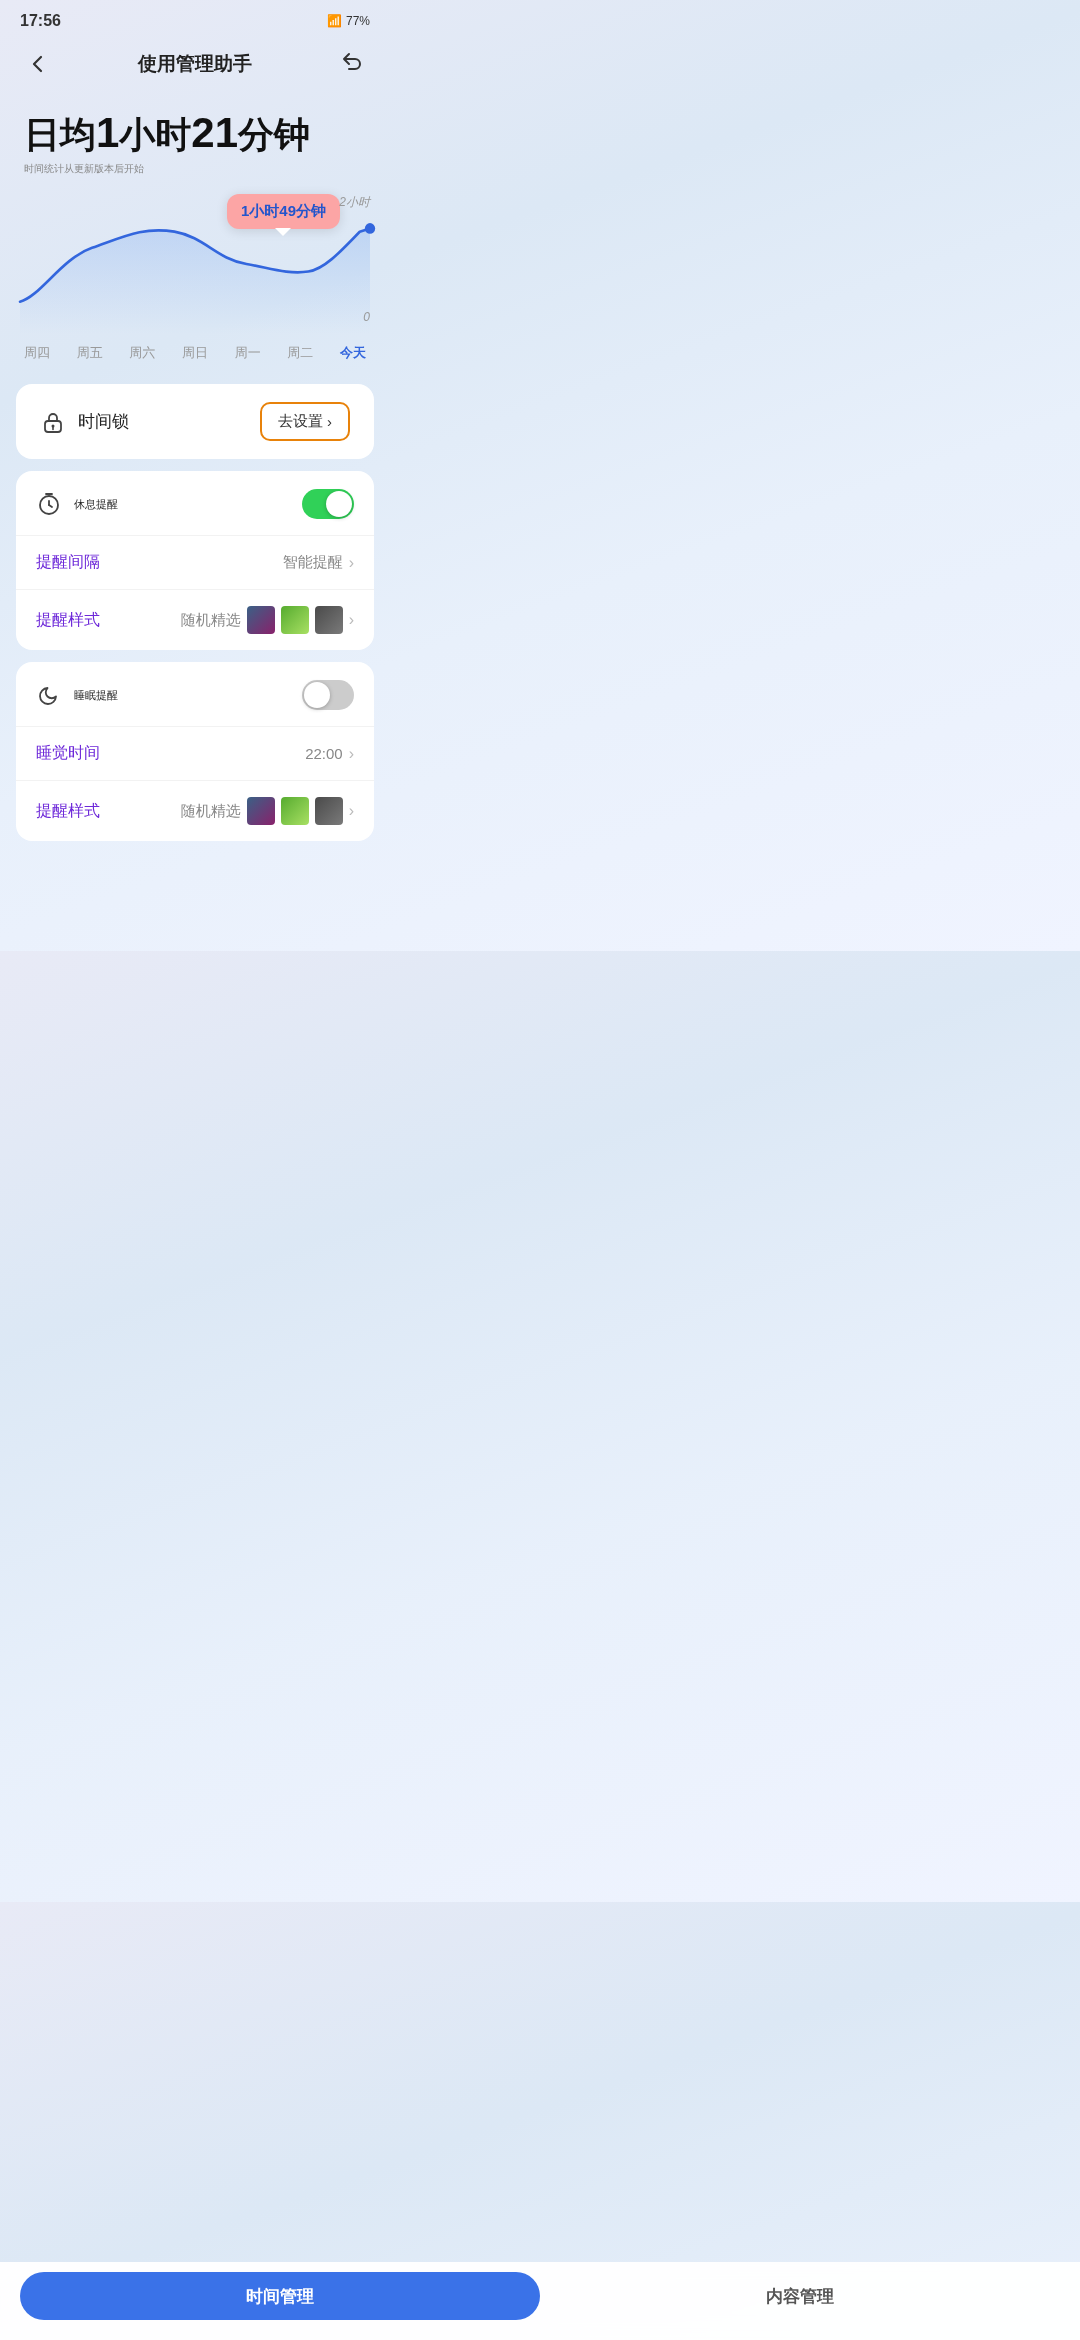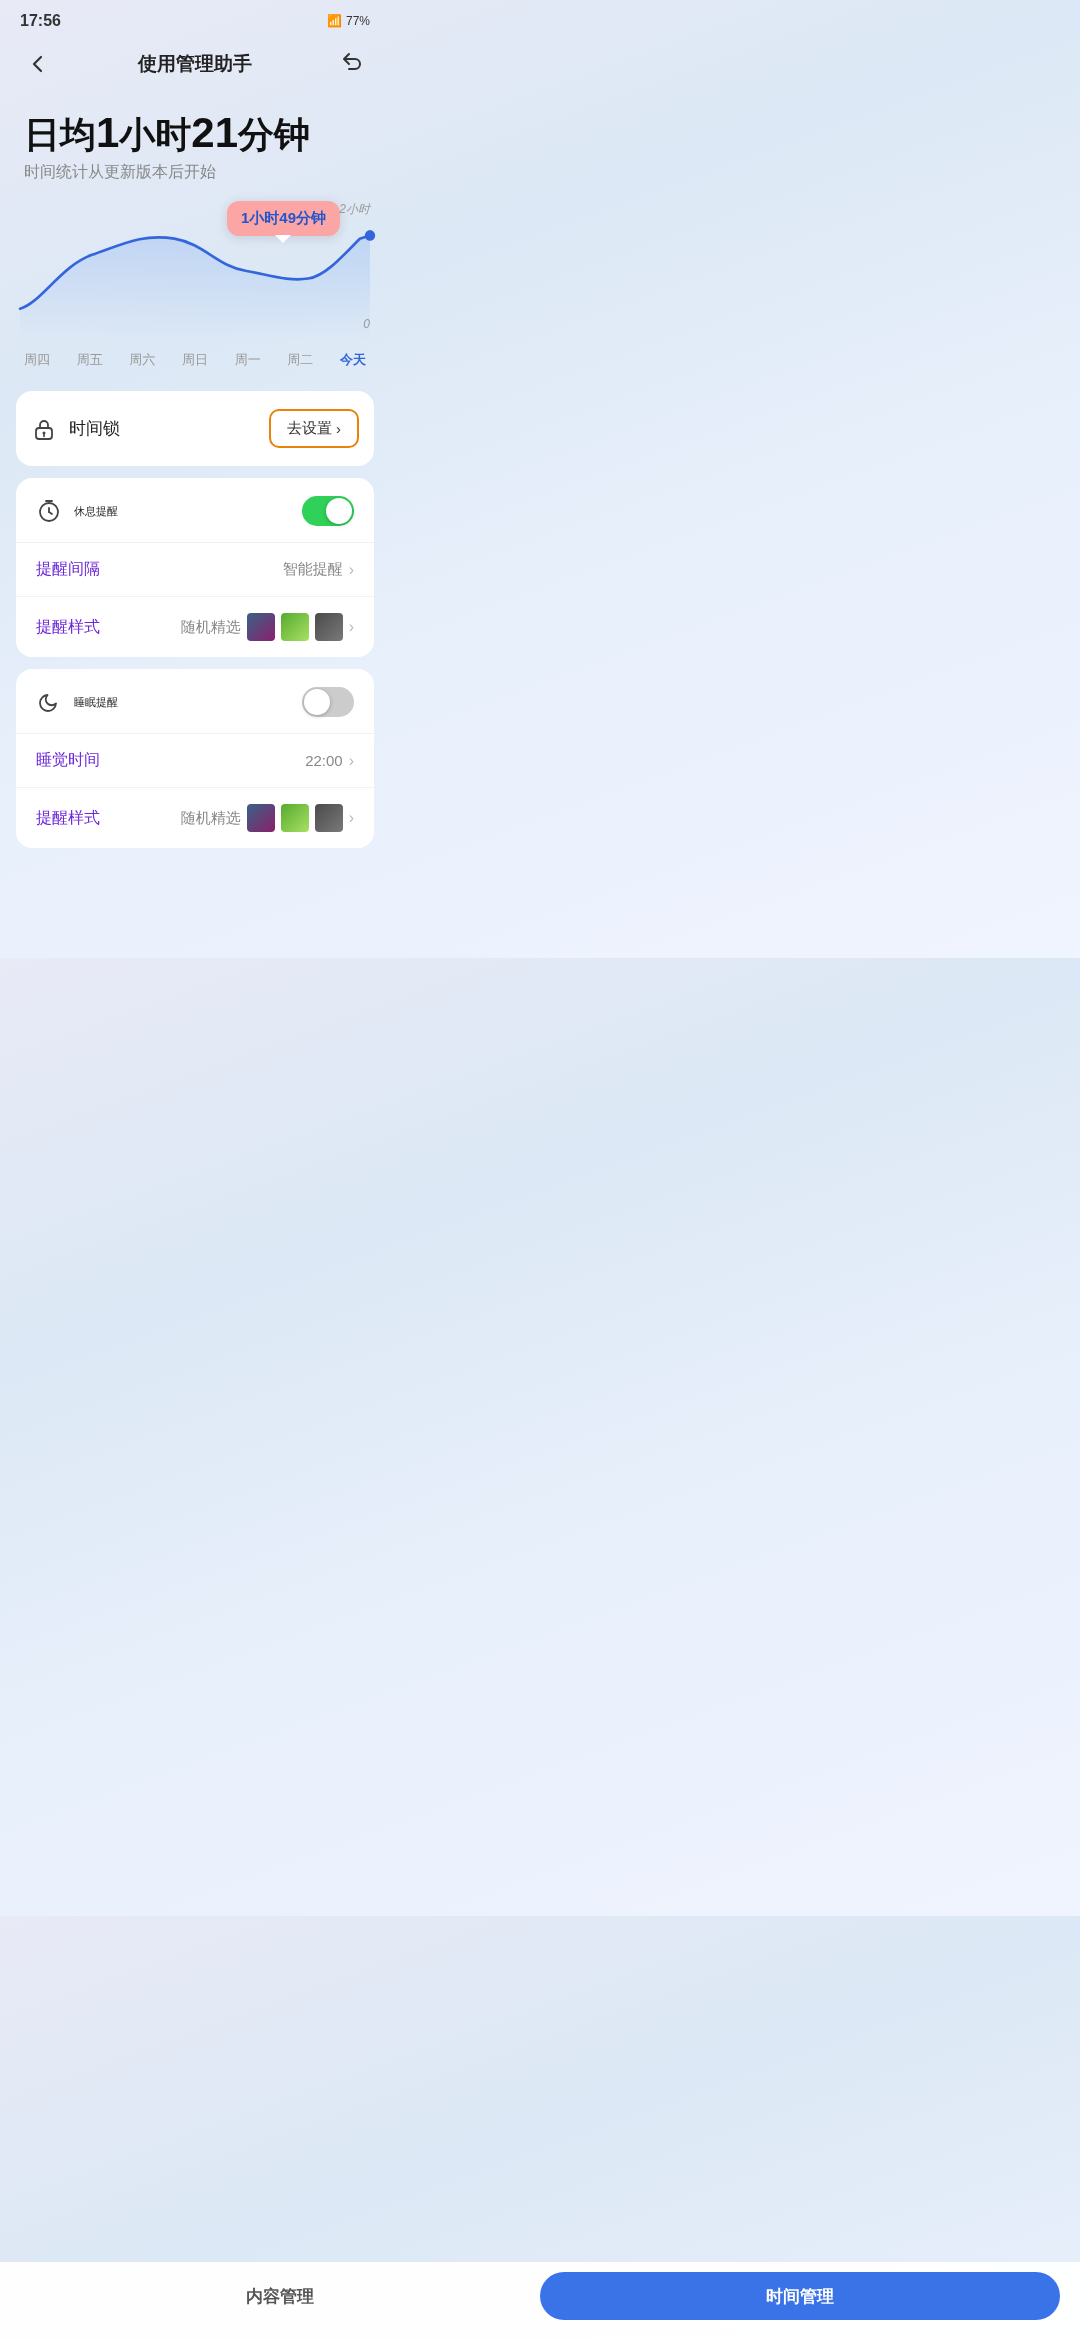--- a/index.html
+++ b/index.html
@@ -45,21 +45,21 @@
       padding: 10px 24px 8px;
     }
     .daily-avg-title {
       font-size: 36px;
       font-weight: 700;
       color: #111;
       line-height: 1.2;
     }
     .daily-avg-title .num { font-size: 42px; }
     .daily-avg-subtitle {
-      font-size: 16px;
+      font-size: 10px;
       color: #888;
       margin-top: 4px;
     }
 
     
     .chart-area {
       position: relative;
       padding: 10px 20px 0;
       height: 180px;
     }
@@ -127,21 +127,21 @@
       background: white;
       border-radius: 16px;
       overflow: hidden;
     }
 
     
     .time-lock-row {
       display: flex;
       align-items: center;
       justify-content: space-between;
-      padding: 18px 15px;
+      padding: 18px 24px;
       position: relative;
     }
     .time-lock-left {
       display: flex; align-items: center; gap: 12px;
     }
     .time-lock-label { font-size: 17px; font-weight: 500; color: #222; }
     .time-lock-action {
       border: 2.5px solid #e8820a;
       border-radius: 10px;
       padding: 8px 16px;
@@ -414,19 +414,19 @@
           <div class="thumb thumb-3"></div>
           <span class="card-row-chevron">›</span>
         </div>
       </div>
     </div>
 
   </div>
 </div>
 
 <div class="bottom-bar">
+  <div class="tab-btn active">
+    <span>时间管理</span>
+  </div>
   <div class="tab-btn inactive">
     <span>内容管理</span>
   </div>
-  <div class="tab-btn active">
-    <span>时间管理</span>
-  </div>
 </div>
 
 </body></html>

